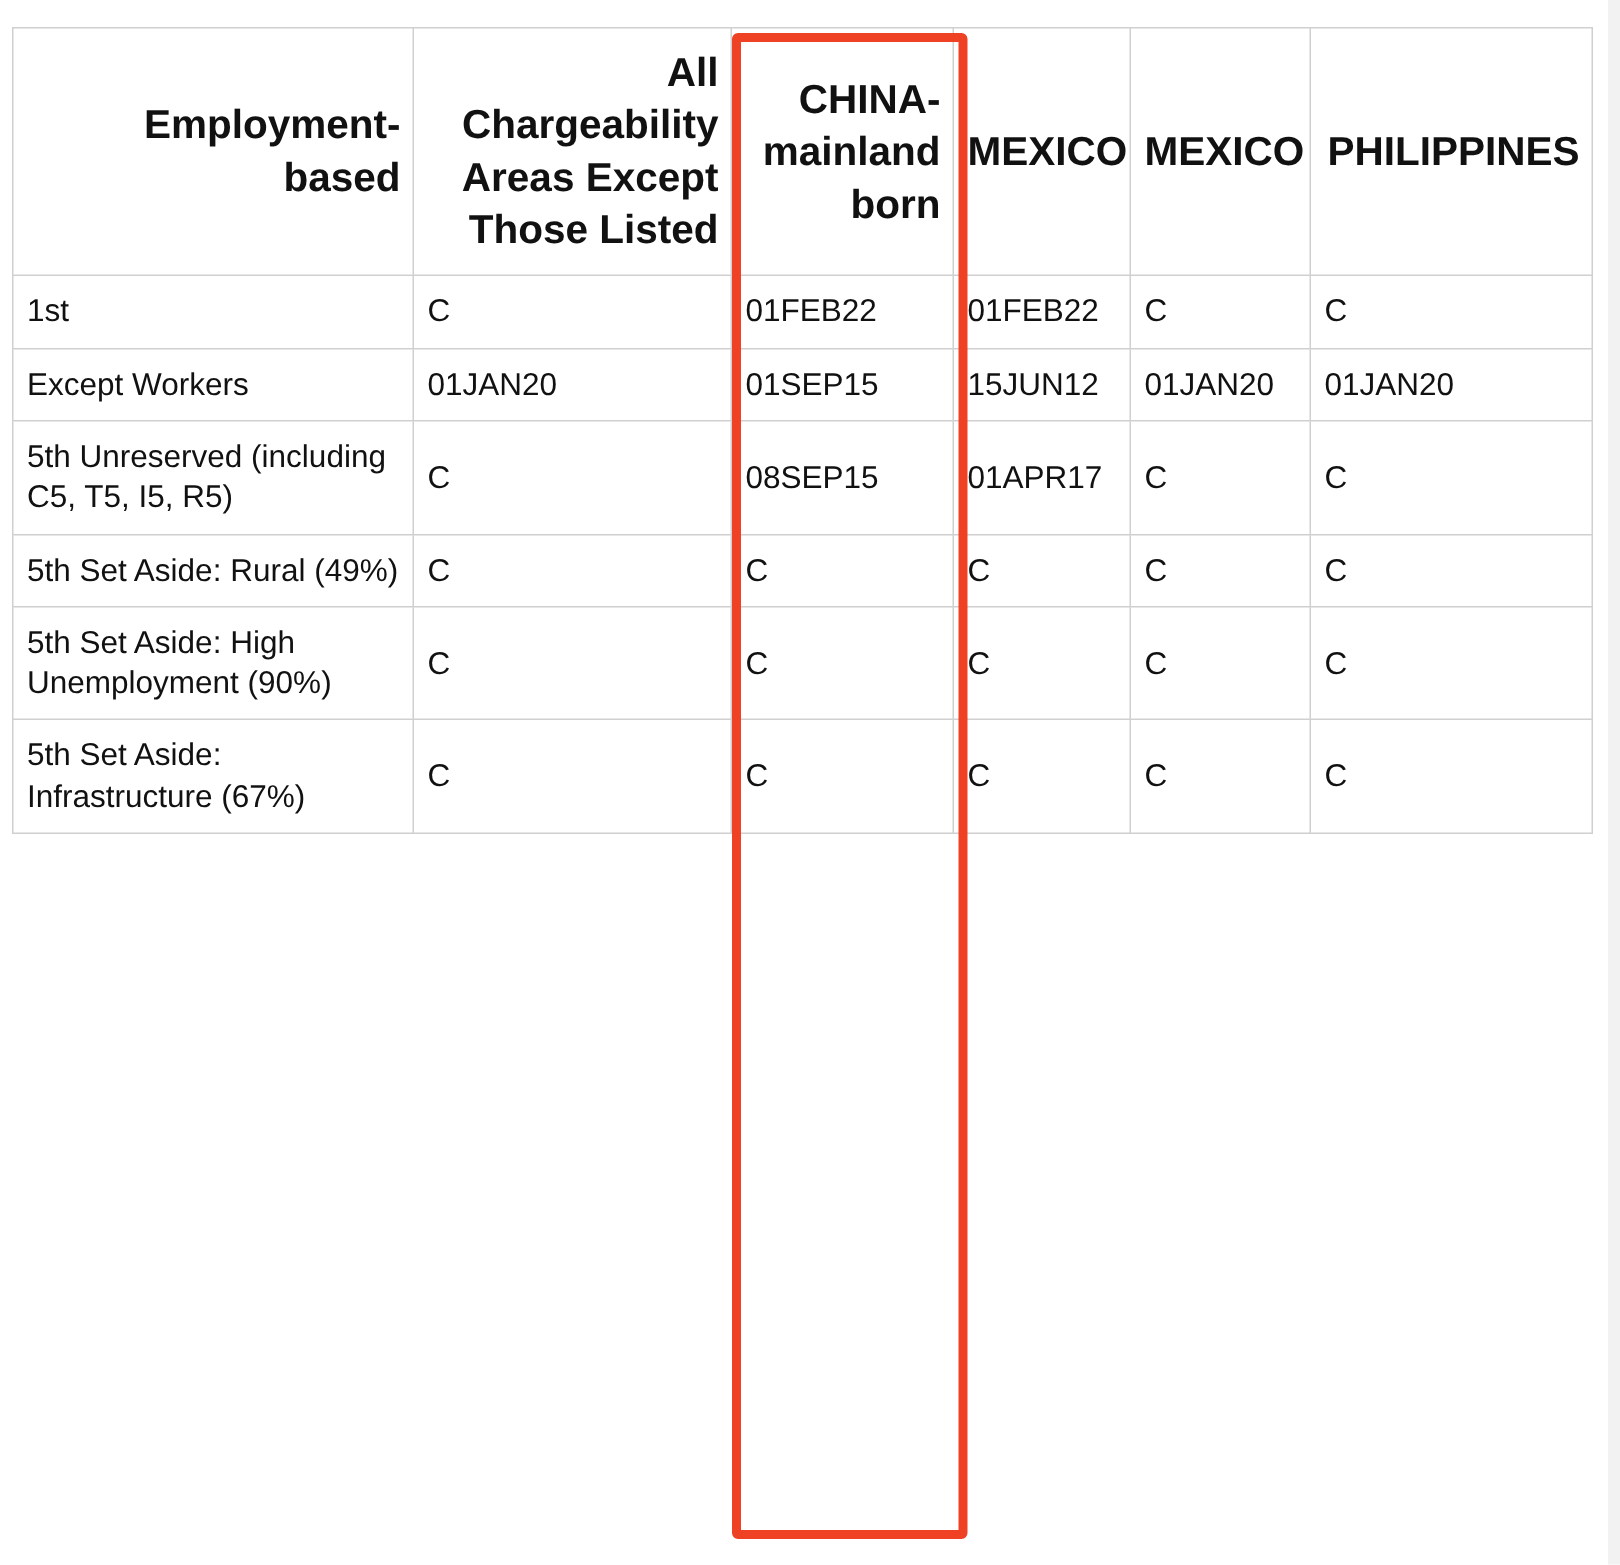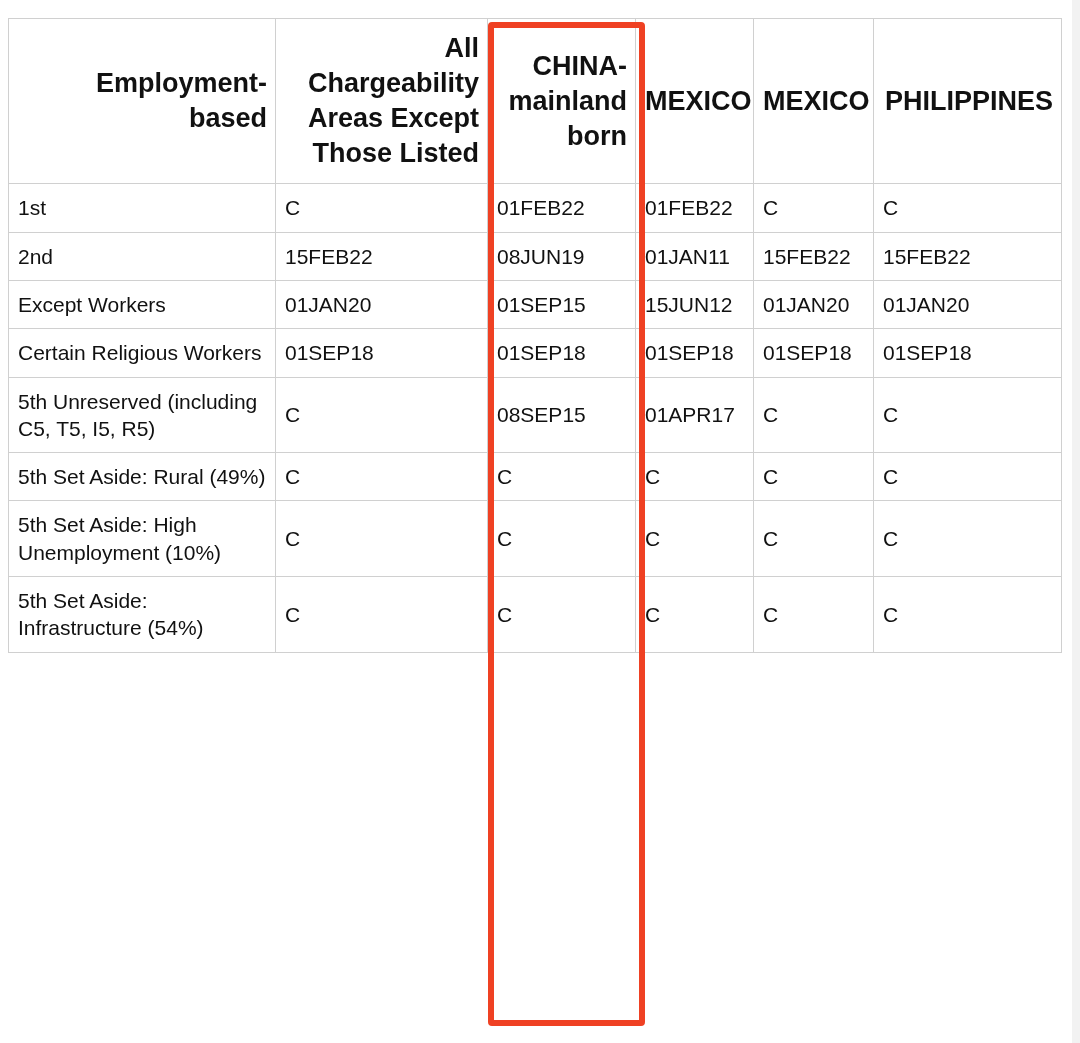--- a/index.html
+++ b/index.html
@@ -128,69 +128,53 @@
       <tbody>
         <tr>
           <td class="rowhead">1st</td>
           <td>C</td>
           <td>01FEB22</td>
           <td>01FEB22</td>
           <td>C</td>
           <td>C</td>
         </tr>
         <tr>
-          <td class="rowhead">2nd</td>
-          <td>15FEB22</td>
-          <td>08JUN19</td>
-          <td>01JAN11</td>
-          <td>15FEB22</td>
-          <td>15FEB22</td>
-        </tr>
-        <tr>
           <td class="rowhead">Except Workers</td>
           <td>01JAN20</td>
           <td>01SEP15</td>
           <td>15JUN12</td>
           <td>01JAN20</td>
           <td>01JAN20</td>
-        </tr>
-        <tr>
-          <td class="rowhead">Certain Religious Workers</td>
-          <td>01SEP18</td>
-          <td>01SEP18</td>
-          <td>01SEP18</td>
-          <td>01SEP18</td>
-          <td>01SEP18</td>
         </tr>
         <tr>
           <td class="rowhead">5th Unreserved (including C5, T5, I5, R5)</td>
           <td>C</td>
           <td>08SEP15</td>
           <td>01APR17</td>
           <td>C</td>
           <td>C</td>
         </tr>
         <tr>
           <td class="rowhead">5th Set Aside: Rural (49%)</td>
           <td>C</td>
           <td>C</td>
           <td>C</td>
           <td>C</td>
           <td>C</td>
         </tr>
         <tr>
-          <td class="rowhead">5th Set Aside: High Unemployment (10%)</td>
+          <td class="rowhead">5th Set Aside: High Unemployment (90%)</td>
           <td>C</td>
           <td>C</td>
           <td>C</td>
           <td>C</td>
           <td>C</td>
         </tr>
         <tr>
-          <td class="rowhead">5th Set Aside: Infrastructure (54%)</td>
+          <td class="rowhead">5th Set Aside: Infrastructure (67%)</td>
           <td>C</td>
           <td>C</td>
           <td>C</td>
           <td>C</td>
           <td>C</td>
         </tr>
       </tbody>
     </table>
   </div>
 

